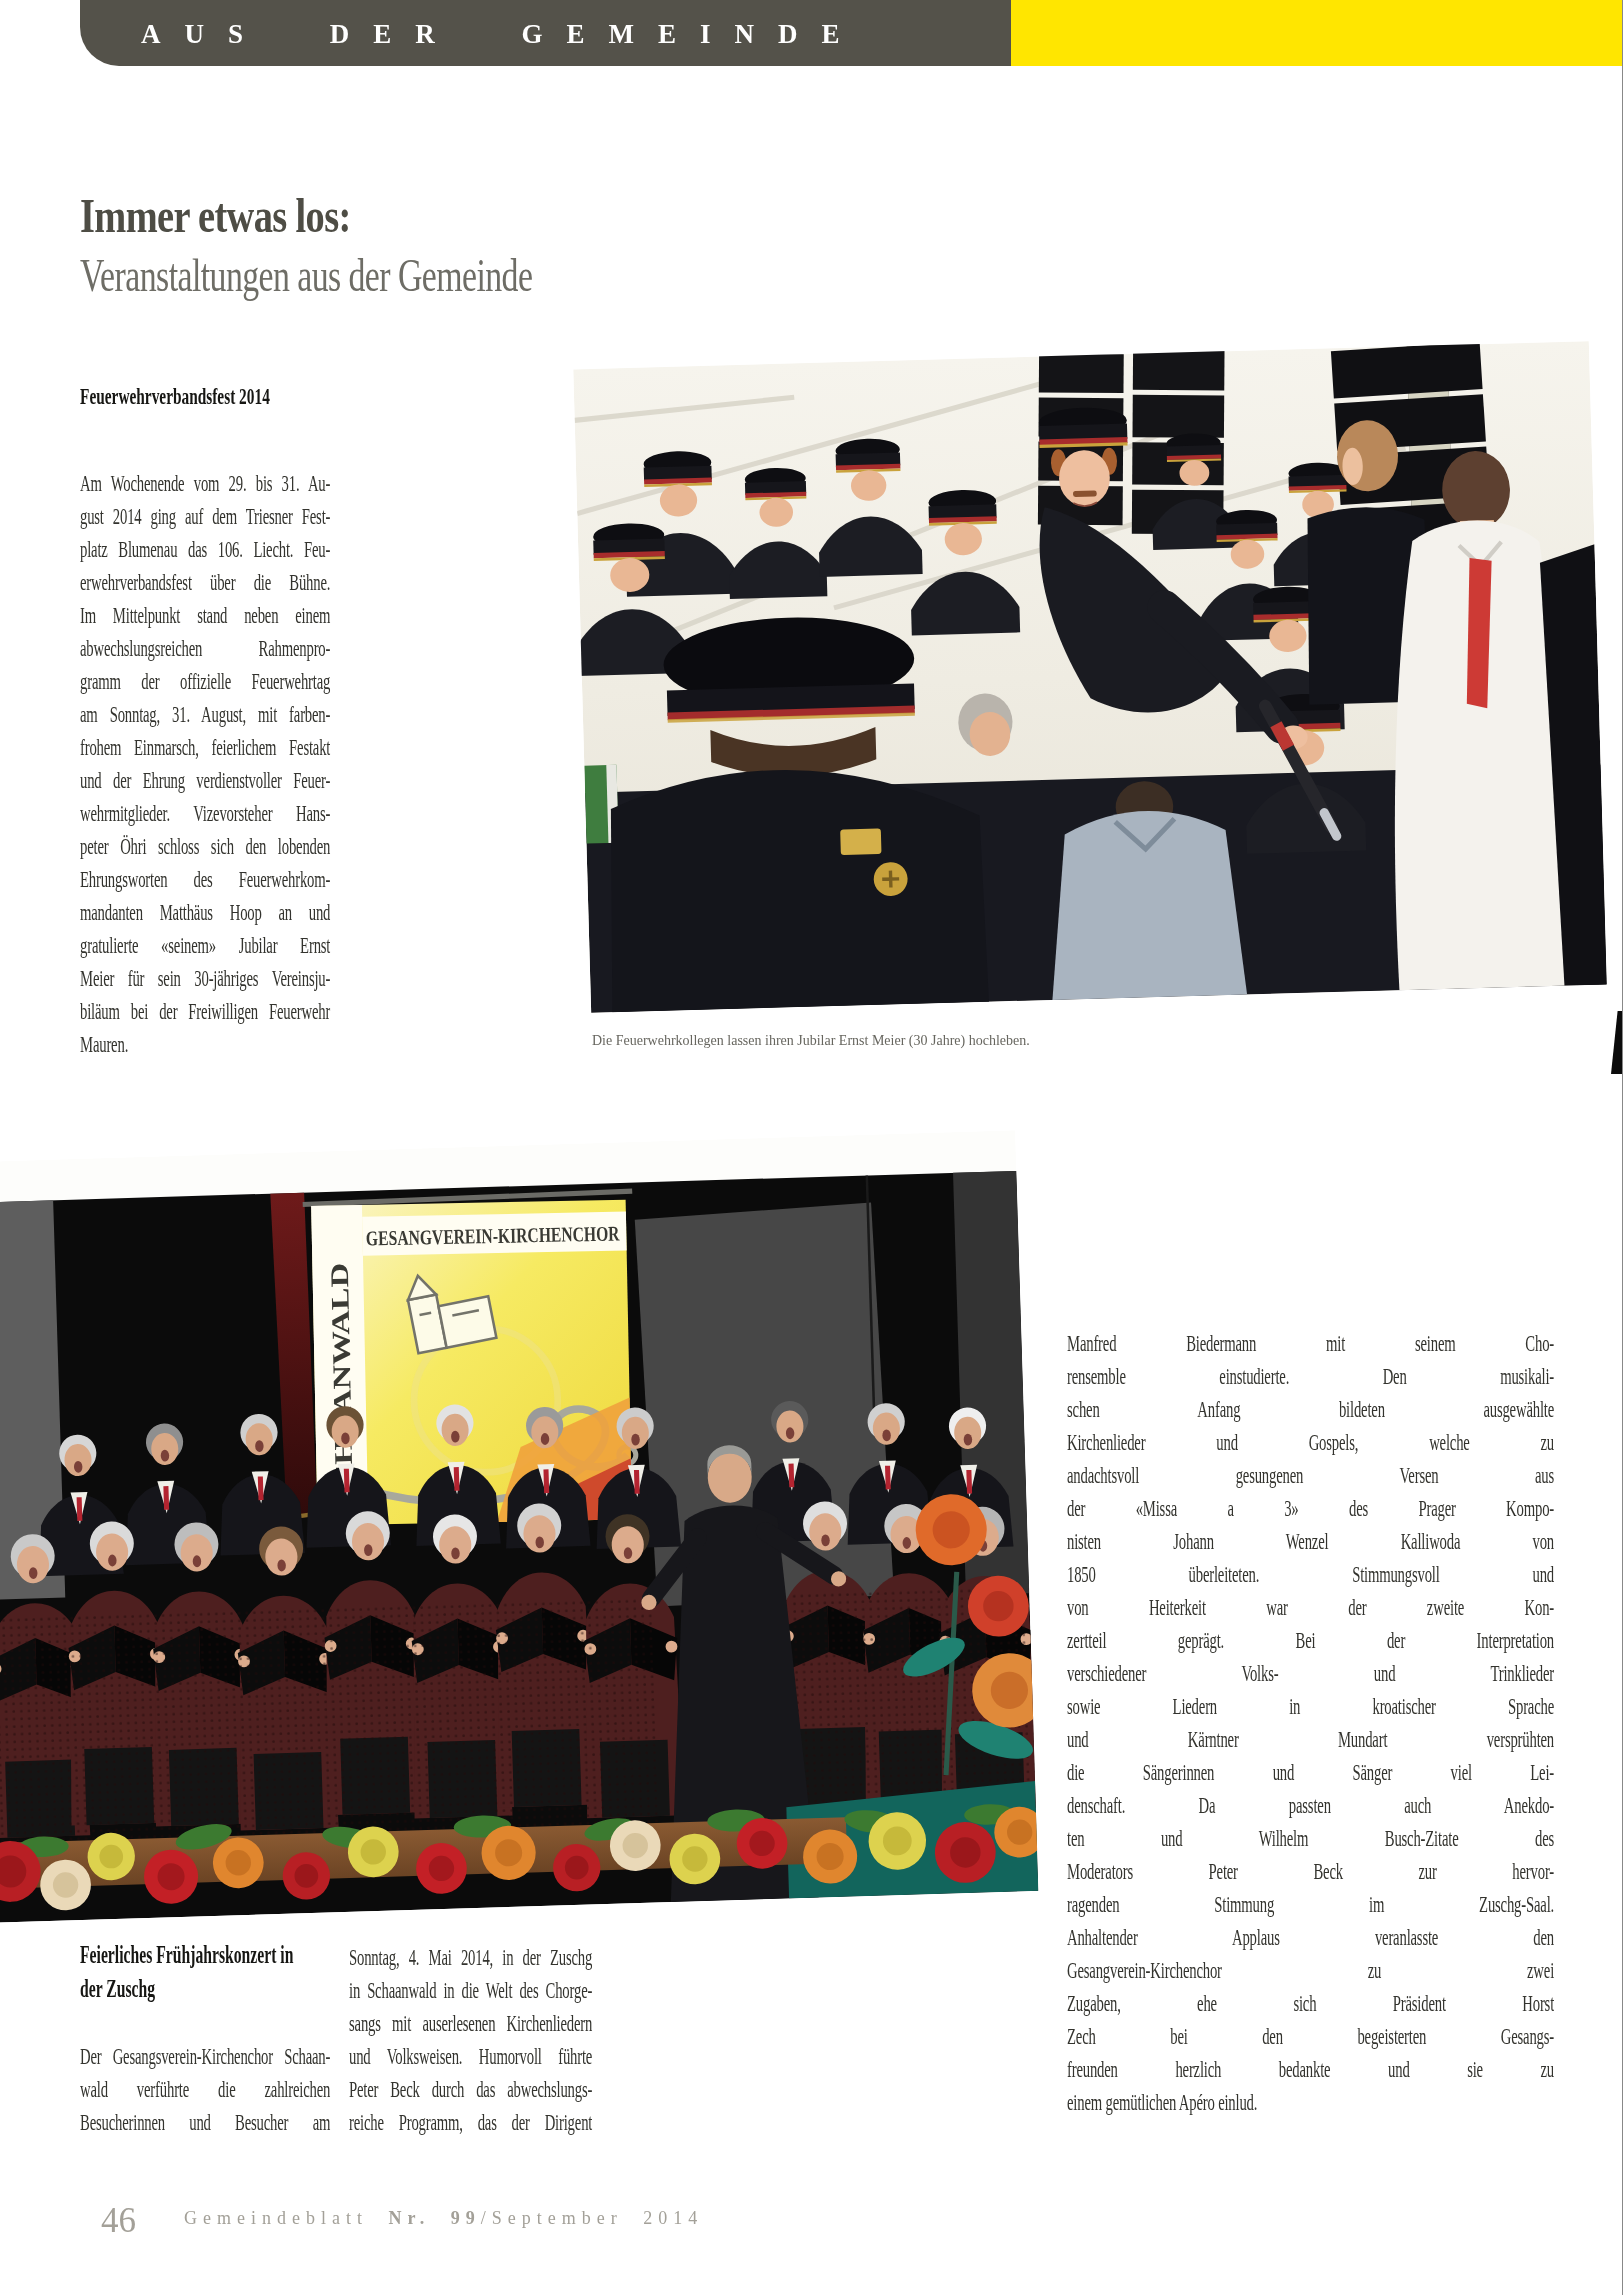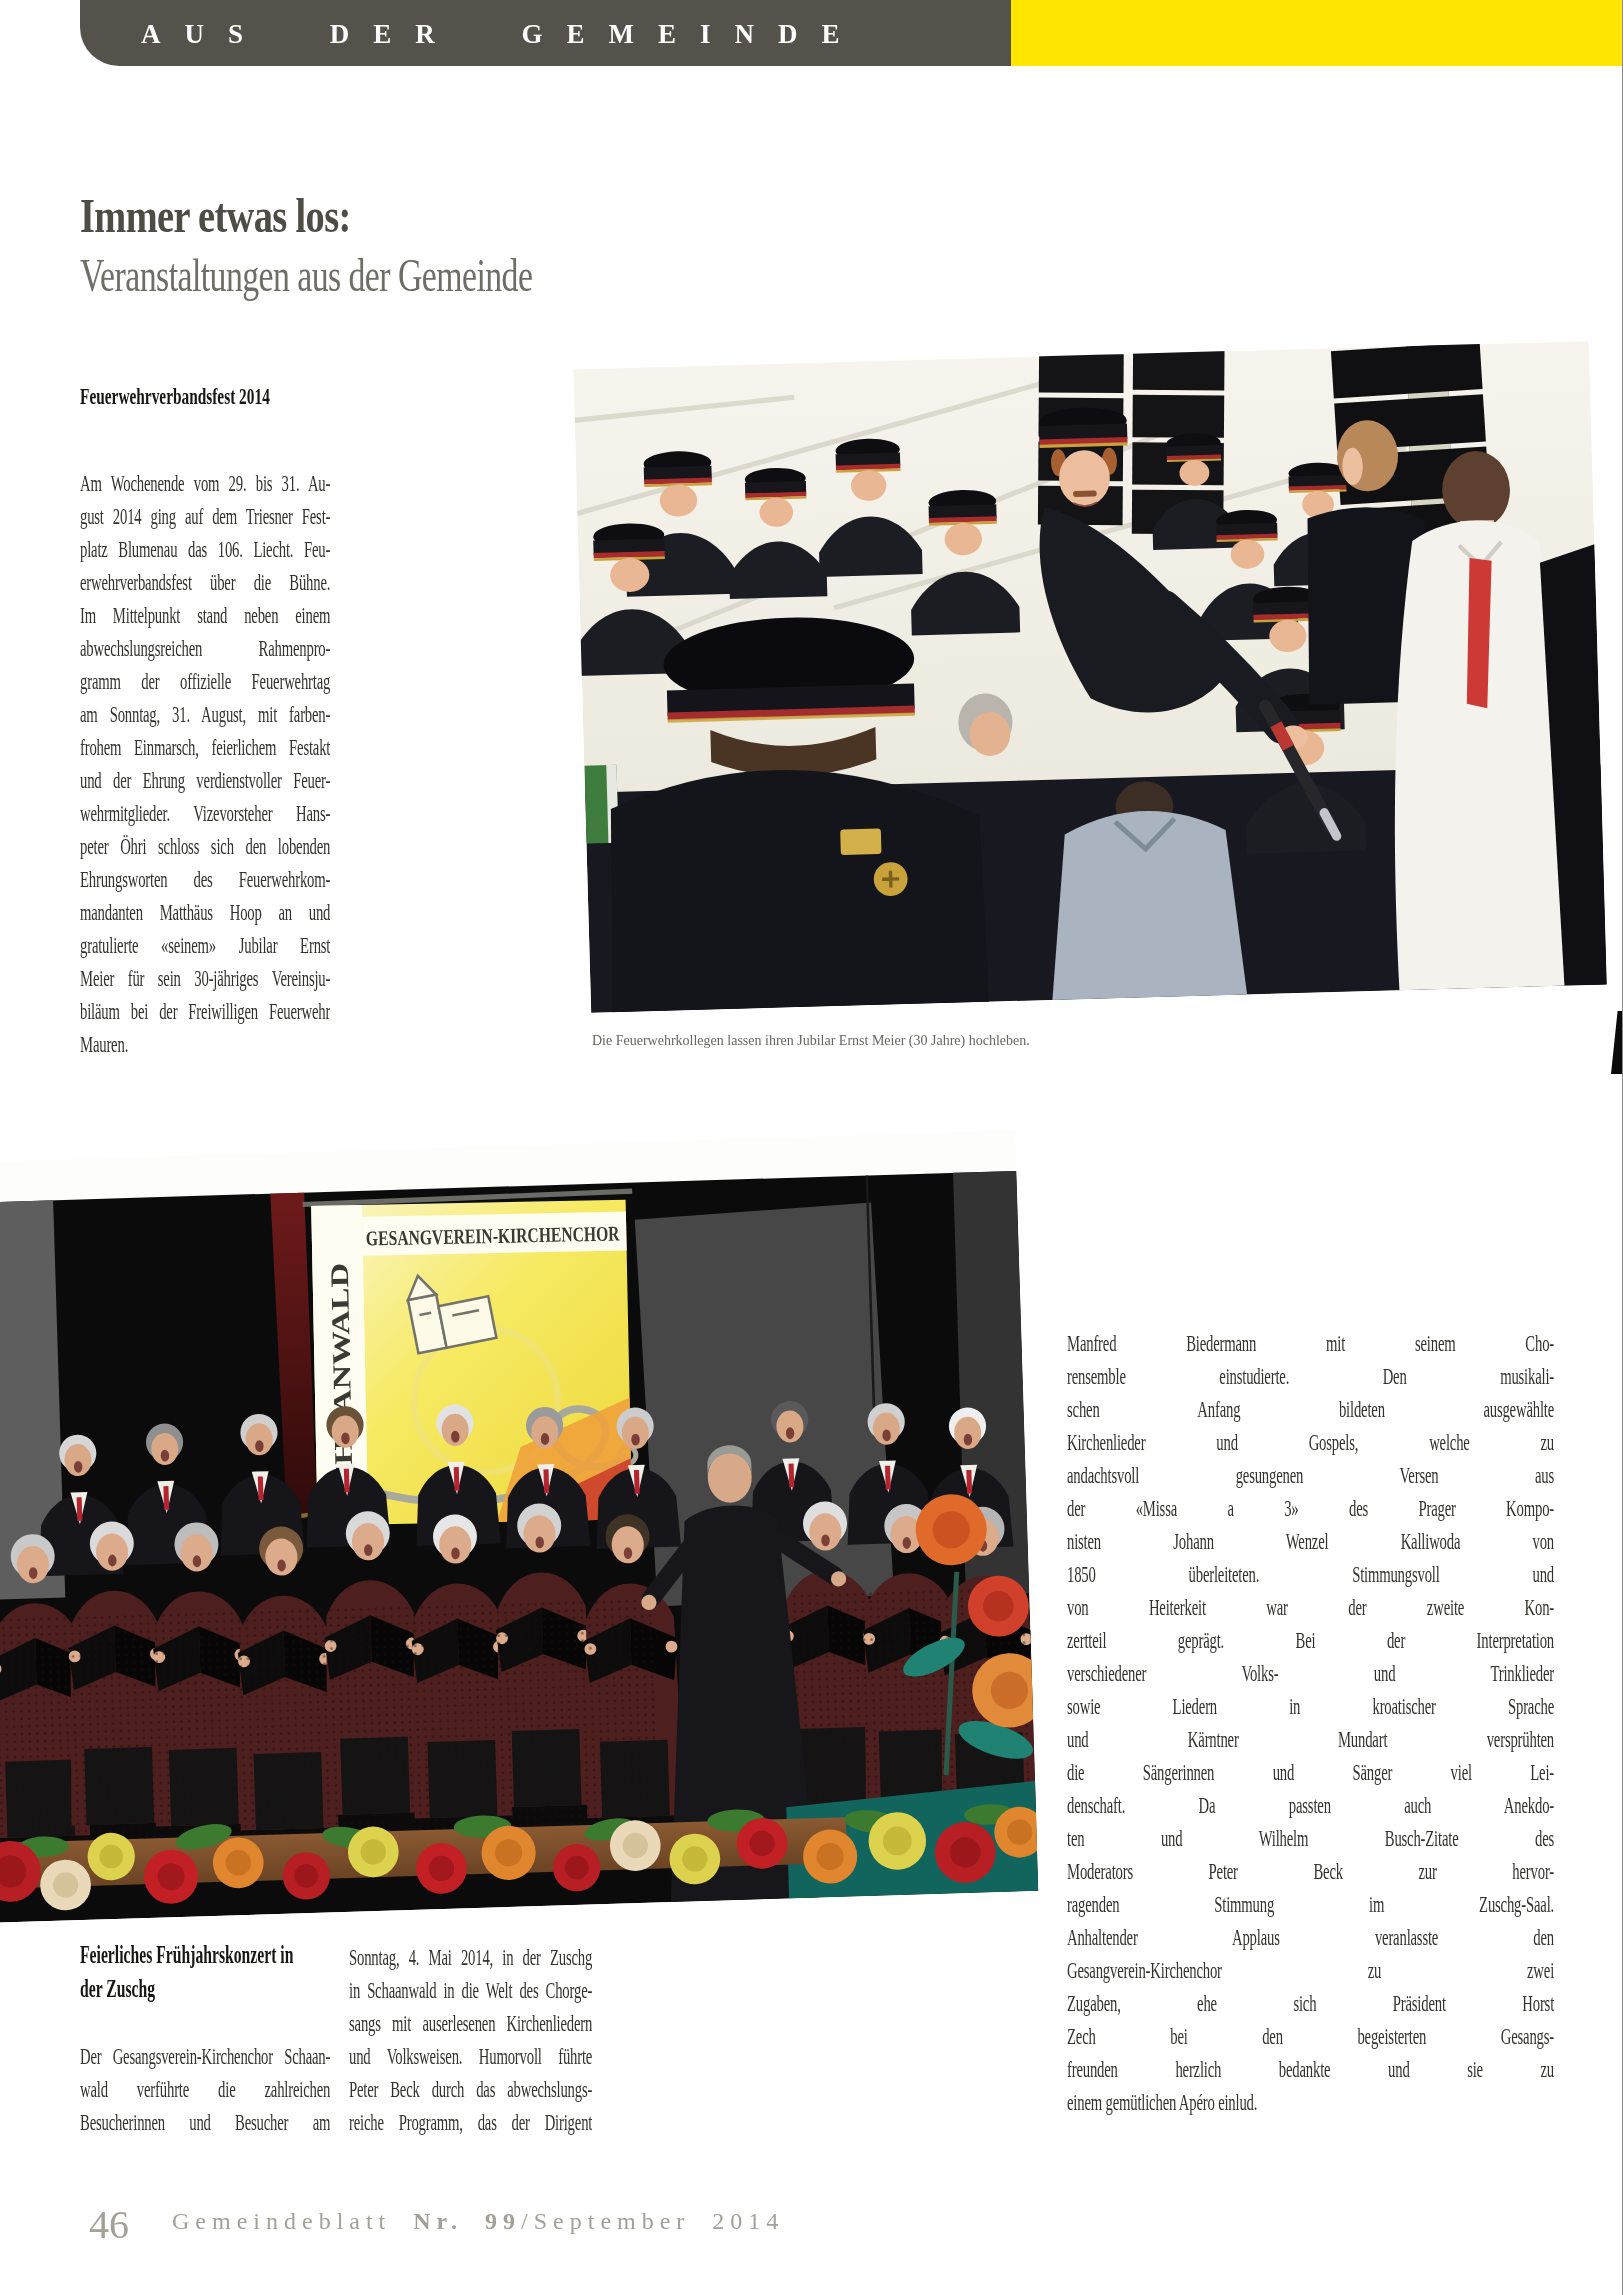--- a/index.html
+++ b/index.html
@@ -50,23 +50,23 @@
   
   .photo{position:absolute;overflow:hidden;}
   .photo-fire{left:582px;top:355px;width:1016px;height:644px;transform:rotate(-1.6deg);}
   .photo-choir{left:-17px;top:1146px;width:1044px;height:761px;transform:rotate(-1.75deg);}
   .photo svg{display:block;}
   .photo-caption{
     position:absolute;left:592px;top:1033px;width:930px;
     font-size:14px;color:var(--caption-gray);
   }
   
-  .page-number{position:absolute;left:89px;top:2201px;font-size:40px;color:var(--footer-gray);}
+  .page-number{position:absolute;left:101px;top:2201px;font-size:35px;color:var(--footer-gray);}
   .footer-line{
-    position:absolute;left:172px;top:2208px;font-size:24px;color:var(--footer-gray);
+    position:absolute;left:184px;top:2208px;font-size:18px;color:var(--footer-gray);
     letter-spacing:6px;word-spacing:10px;white-space:nowrap;
   }
   .footer-line b{font-weight:bold;}
   
   .edge-mark{
     position:absolute;left:1611px;top:1011px;width:12px;height:63px;background:#0b0b0b;
     clip-path:polygon(55% 0,100% 0,100% 100%,0 100%);
   }
 </style>
 </head>

